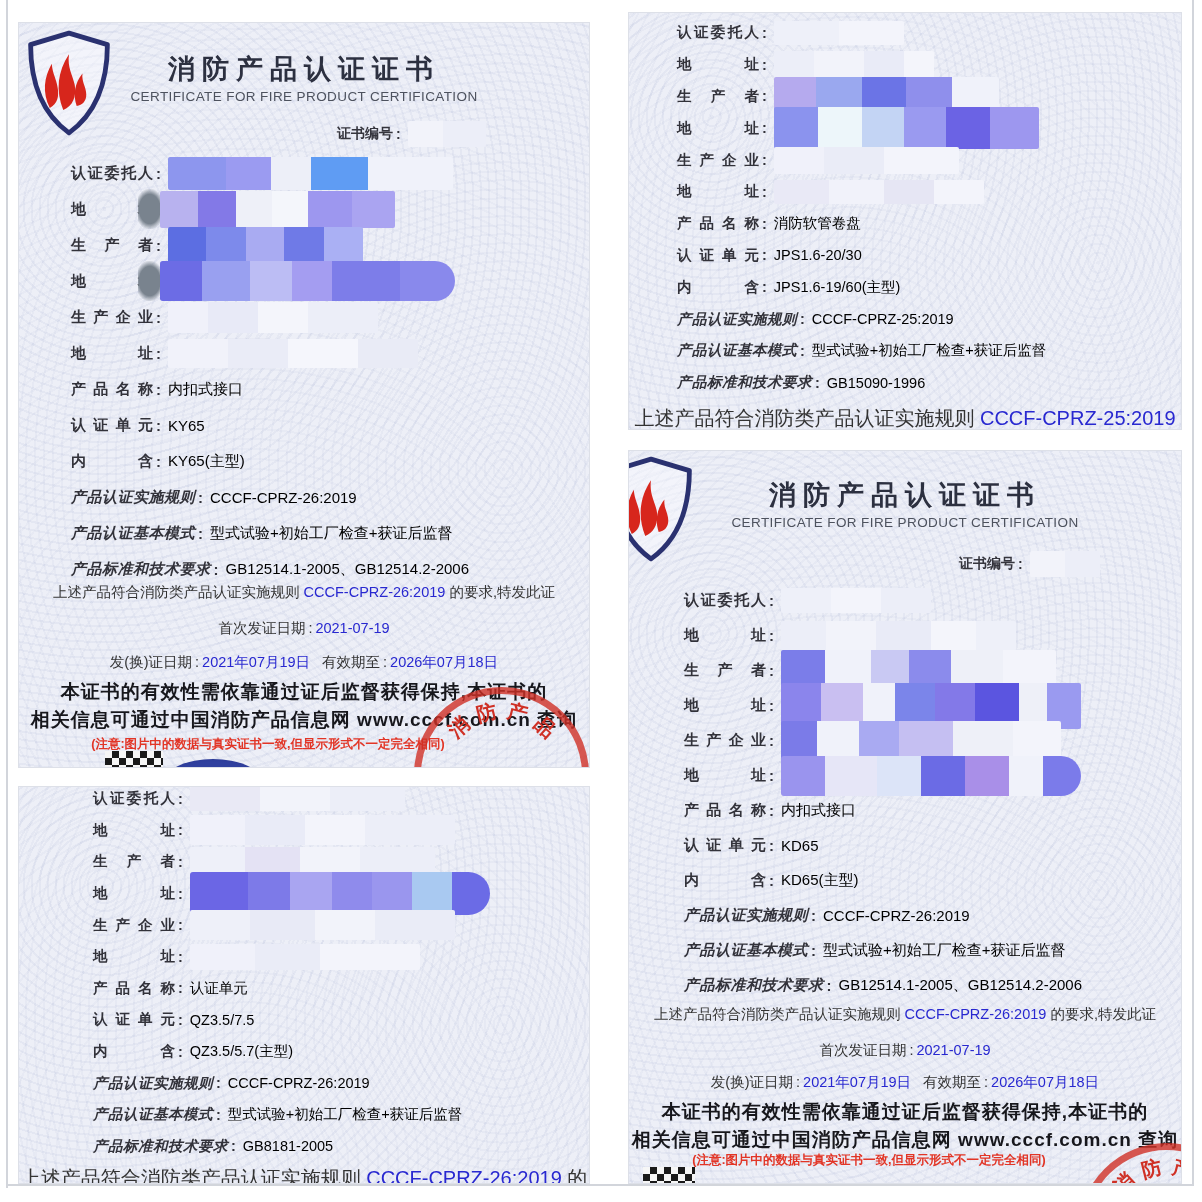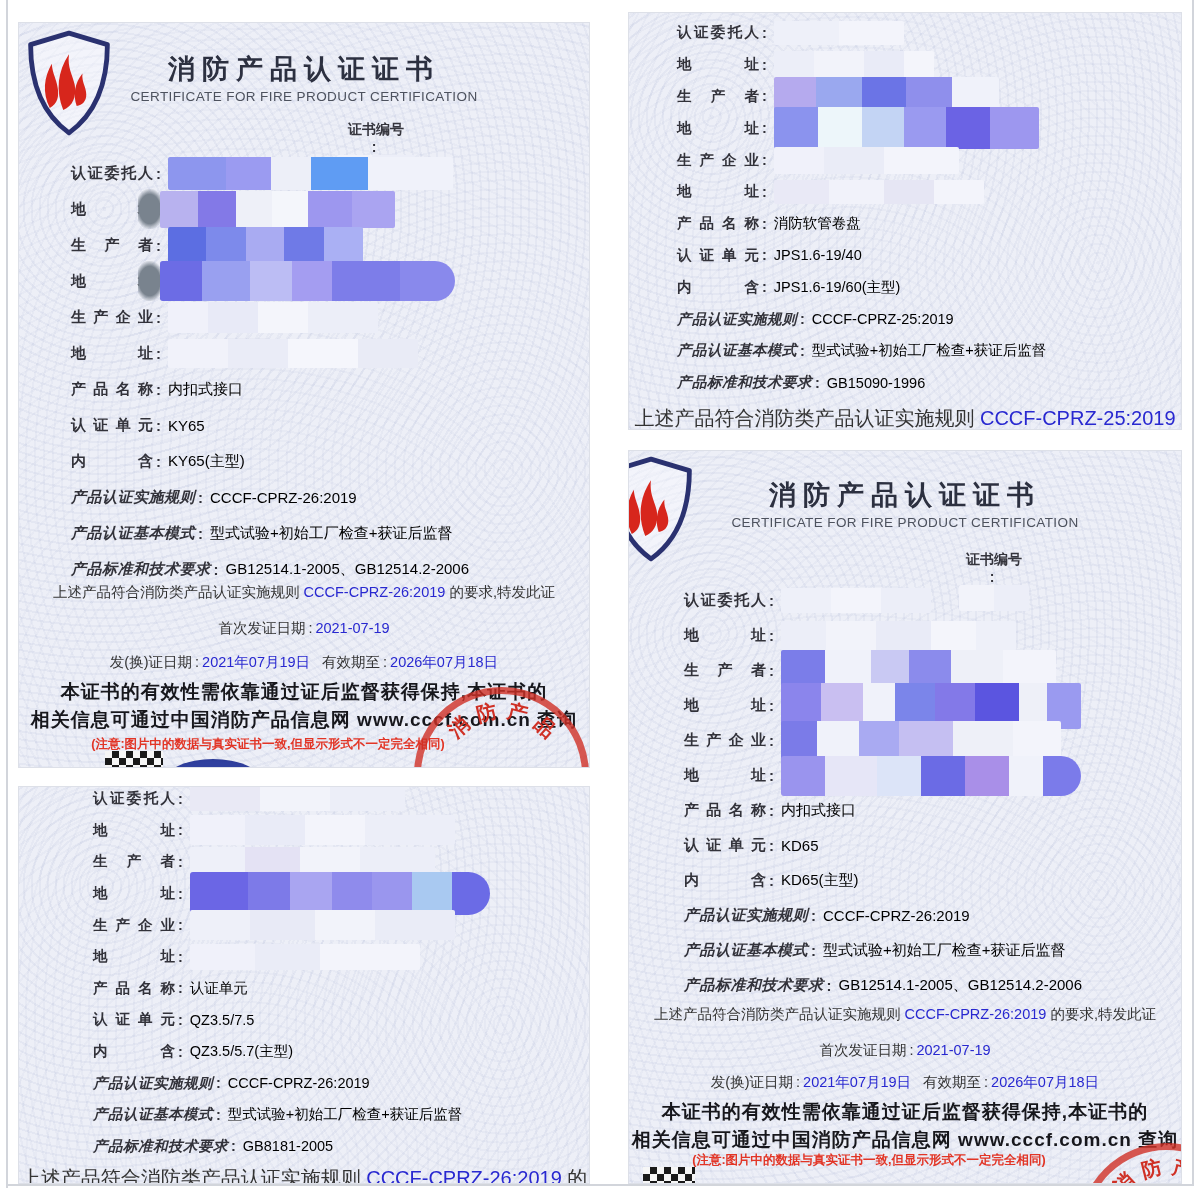--- a/index.html
+++ b/index.html
@@ -26,21 +26,21 @@
   .logo{position:absolute;}
   .c1 .logo{left:2px;top:6px;}
   .c4 .logo{left:-26px;top:4px;}
 
   .title{position:absolute;left:0;right:0;text-align:center;font-size:27px;letter-spacing:7px;
          color:#2c3040;font-weight:600;}
   .subtitle{position:absolute;left:0;right:0;text-align:center;font-size:13.5px;color:#4d525e;letter-spacing:.4px;}
   .c1 .title{top:28px;} .c1 .subtitle{top:66px;}
   .c4 .title{top:26px;} .c4 .subtitle{top:64px;}
 
-  .certno{position:absolute;display:flex;align-items:center;font-size:14px;color:#35353d;font-weight:600;flex-direction:column;}
+  .certno{position:absolute;display:flex;align-items:center;font-size:14px;color:#35353d;font-weight:600;}
   .c1 .certno{top:98px;left:318px;}
   .c4 .certno{top:100px;left:330px;}
 
   .fields{position:absolute;left:0;right:0;}
   .c1 .fields{top:132px;} .c2 .fields{top:-4px;} .c3 .fields{top:4px;} .c4 .fields{top:132px;}
   .frow{display:flex;align-items:center;height:var(--rh);padding-left:var(--pl);font-size:15px;}
   .c2 .frow,.c3 .frow{font-size:14.5px;}
   .flabel{display:inline-block;width:82px;text-align:justify;text-align-last:justify;
           color:#32323a;font-weight:600;flex:none;}
   .flabel.wide{width:auto;text-align:left;text-align-last:auto;letter-spacing:.5px;font-style:italic;}
@@ -318,21 +318,21 @@
           <span class="mz mz-c3r5"></span>
         </div>
       <div class="frow">
           <span class="flabel">产品名称</span>
           <span class="colon">:</span>
           <span class="fvalue">消防软管卷盘</span>
         </div>
       <div class="frow">
           <span class="flabel">认证单元</span>
           <span class="colon">:</span>
-          <span class="fvalue">JPS1.6-19/40</span>
+          <span class="fvalue">JPS1.6-20/30</span>
         </div>
       <div class="frow">
           <span class="flabel">内含</span>
           <span class="colon">:</span>
           <span class="fvalue">JPS1.6-19/60(主型)</span>
         </div>
       <div class="frow">
           <span class="flabel wide">产品认证实施规则</span>
           <span class="colon">:</span>
           <span class="fvalue">CCCF-CPRZ-25:2019</span>

